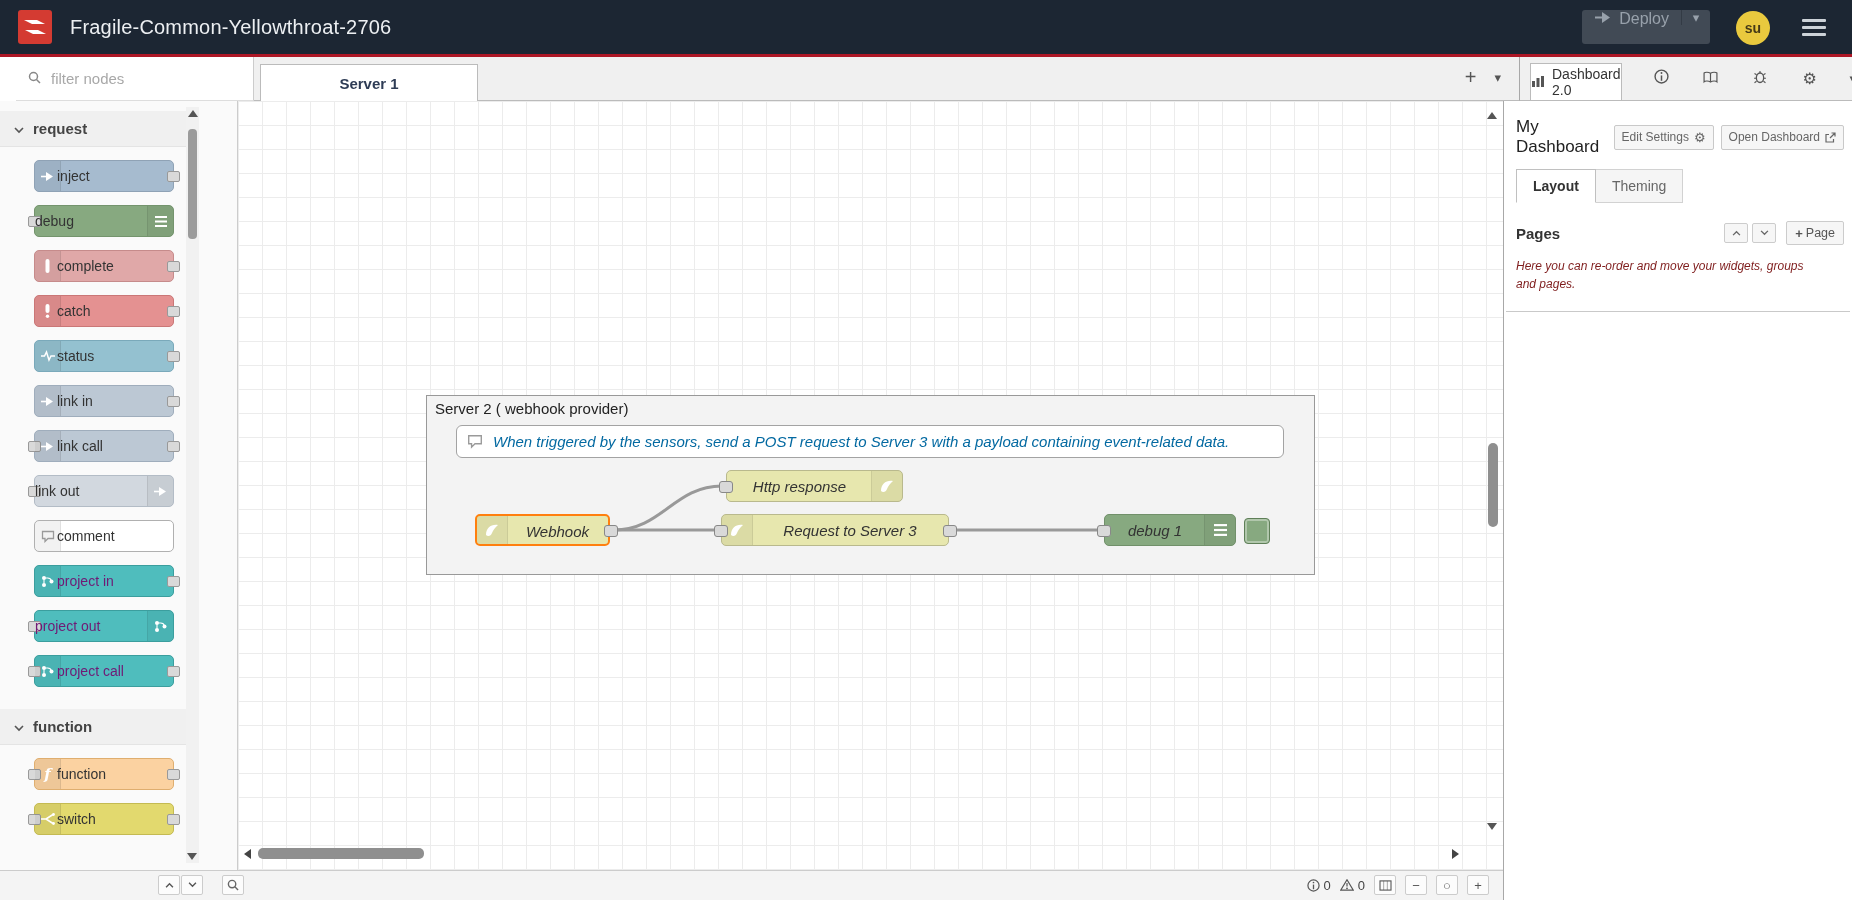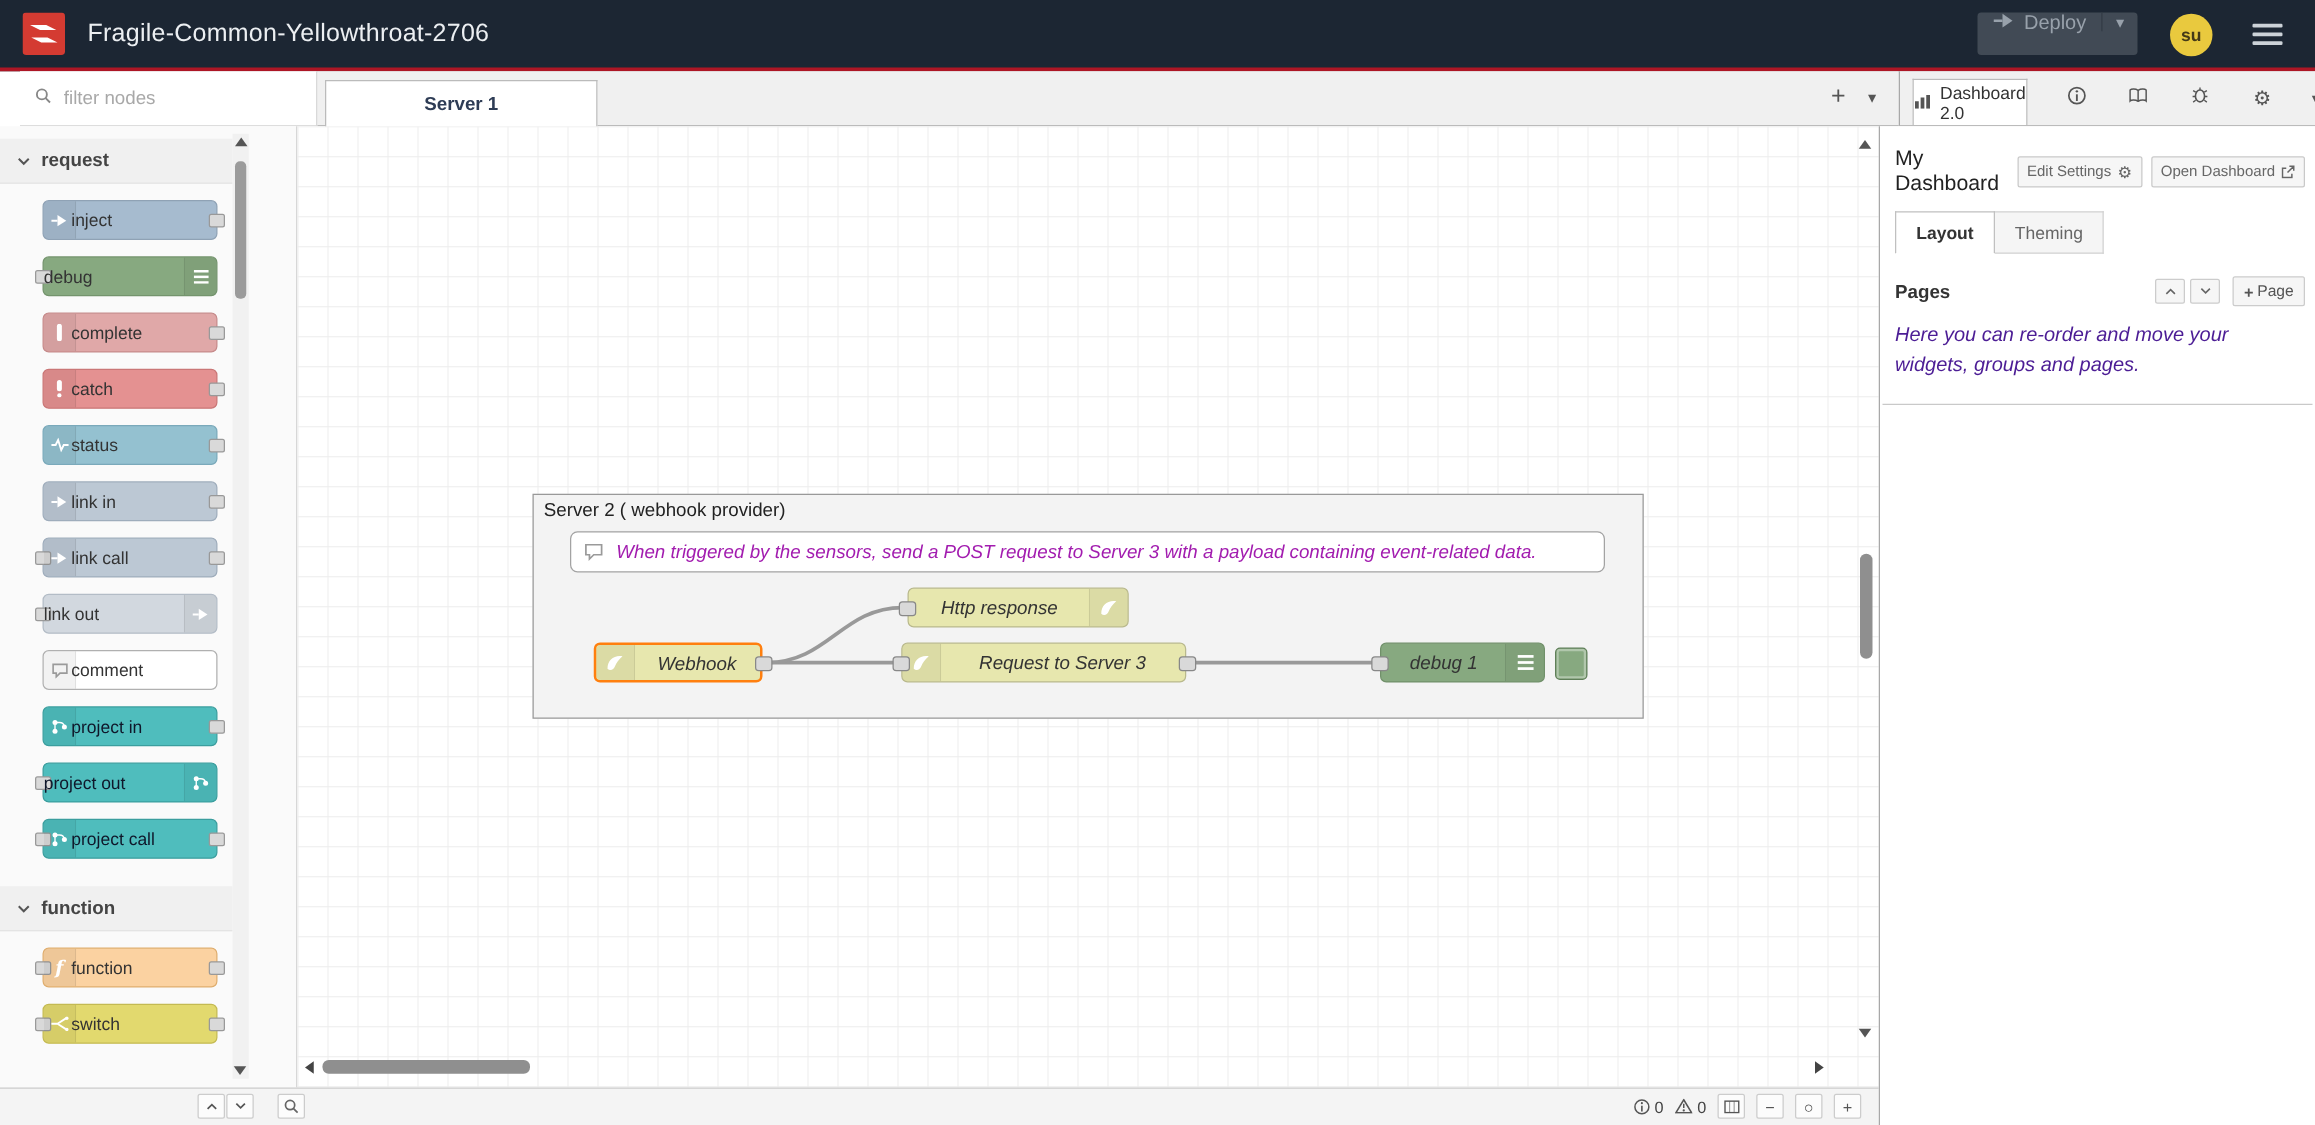--- a/index.html
+++ b/index.html
@@ -56,40 +56,40 @@
   .pport.in{left:-7px;} .pport.out{right:-7px;}
   .c-inject{background:#a6bbcf;border-color:#8fa2b5;}
   .c-debug{background:#87a980;border-color:#74946d;}
   .c-complete{background:#e0a8a8;border-color:#c68b8b;}
   .c-catch{background:#e49191;border-color:#ca7777;}
   .c-status{background:#94c1d0;border-color:#7aa9ba;}
   .c-linkin,.c-linkcall{background:#bcc8d4;border-color:#9fadbc;}
   .c-linkout{background:#d2d8df;border-color:#b3bcc6;}
   .c-comment{background:#ffffff;border-color:#b0b0b0;}
   .c-project{background:#4fbdbd;border-color:#3b9e9e;color:#fff;}
-  .c-project .nlabel{color:#0f172a;}
+  .c-project .nlabel{color:#701a75;}
   .c-function{background:#fbd2a1;border-color:#dfae6f;}
   .c-switch{background:#e2d96e;border-color:#c4ba52;}
   .pscroll{position:absolute;left:186px;top:107px;width:13px;height:756px;background:#f1f1f1;}
   .tri-up{width:0;height:0;border-left:5px solid transparent;border-right:5px solid transparent;border-bottom:7px solid #555;margin:3px auto 0;}
   .tri-down{width:0;height:0;border-left:5px solid transparent;border-right:5px solid transparent;border-top:7px solid #555;margin:0 auto;}
   .pscroll .tri-down{position:absolute;bottom:3px;left:1px;}
   .pthumb{position:absolute;left:2px;top:22px;width:9px;height:110px;background:#9b9b9b;border-radius:4px;}
 
   
   .canvas{position:absolute;left:238px;top:101px;width:1265px;height:769px;background:#fff;
     background-image:linear-gradient(#ececec 1px,transparent 1px),linear-gradient(90deg,#ececec 1px,transparent 1px);
     background-size:24px 24px;overflow:hidden;}
   .group{position:absolute;left:188px;top:294px;width:889px;height:180px;background:#f3f3f3;border:1px solid #999;box-sizing:border-box;cursor:pointer;}
   .group-label{position:absolute;left:8px;top:4px;font-size:15px;color:#222;white-space:nowrap;}
   .wires{position:absolute;left:0;top:0;pointer-events:none;}
   .comment-node{position:absolute;left:218px;top:324px;width:828px;height:33px;background:#fff;border:1px solid #a3a3a3;
     border-radius:6px;box-sizing:border-box;display:flex;align-items:center;cursor:pointer;}
   .comment-iconwrap{width:36px;display:flex;justify-content:center;}
-  .comment-text{font-style:italic;font-size:15px;color:#a21caf;white-space:nowrap;}
+  .comment-text{font-style:italic;font-size:15px;color:#0369a1;white-space:nowrap;}
   .fnode{position:absolute;height:32px;border-radius:5px;box-sizing:border-box;font-size:15px;font-style:italic;color:#333;cursor:pointer;}
   .fnode .flabel{position:absolute;left:0;right:0;top:7px;text-align:center;white-space:nowrap;}
   .fnode .flabel.ic-left{left:30px;}
   .fnode .flabel.ic-right{right:30px;}
   .ficon{position:absolute;top:0;bottom:0;width:30px;display:flex;align-items:center;justify-content:center;}
   .ficon.left{left:0;border-right:1px solid rgba(0,0,0,.08);background:rgba(0,0,0,.05);border-radius:4px 0 0 4px;}
   .ficon.right{right:0;border-left:1px solid rgba(0,0,0,.08);background:rgba(0,0,0,.05);border-radius:0 4px 4px 0;}
   .n-khaki{background:#e7e7ae;border:1px solid #b9b98d;}
   .n-webhook{left:237px;top:413px;width:135px;border:2px solid #ff7f0e;background:#e7e7ae;}
   .n-http{left:488px;top:369px;width:177px;}
@@ -124,21 +124,21 @@
   .sb-tabs{display:flex;padding-left:12px;}
   .sb-tab-active{background:#fff;border:1px solid #c0c0c0;border-bottom:1px solid #fff;padding:8px 16px;font-size:14px;font-weight:bold;color:#333;cursor:pointer;}
   .sb-tab{background:#f5f5f5;border:1px solid #d2d2d2;border-left:none;padding:8px 16px;font-size:14px;color:#666;cursor:pointer;}
   .sb-pages{display:flex;align-items:center;justify-content:space-between;padding:18px 8px 0 12px;}
   .sb-pages-h{font-size:15px;font-weight:bold;color:#333;}
   .sb-pagectl{display:flex;gap:4px;align-items:center;}
   .sb-mini{width:22px;height:18px;border:1px solid #ccc;background:#f6f6f6;display:flex;align-items:center;justify-content:center;border-radius:2px;cursor:pointer;}
   .add-page{display:flex;align-items:center;gap:3px;border:1px solid #ccc;background:#f6f6f6;border-radius:2px;
     padding:2px 8px;font-size:12.5px;color:#555;cursor:pointer;margin-left:6px;height:18px;box-sizing:content-box;}
   .add-page b{font-size:13px;}
-  .sb-desc{font-style:italic;color:#4c1d95;font-size:16px;padding:12px 46px 0 12px;line-height:1.5;}
+  .sb-desc{font-style:italic;color:#7f1d1d;font-size:12px;padding:12px 46px 0 12px;line-height:1.5;}
   .sb-hr{border:none;border-top:1px solid #c9c9c9;margin:18px 2px 0 2px;}
 </style>
 </head>
 <body>
 
 <div id="app">
 
   <div class="header">
     <span class="logo">
       <svg width="34" height="34" viewBox="0 0 34 34">

